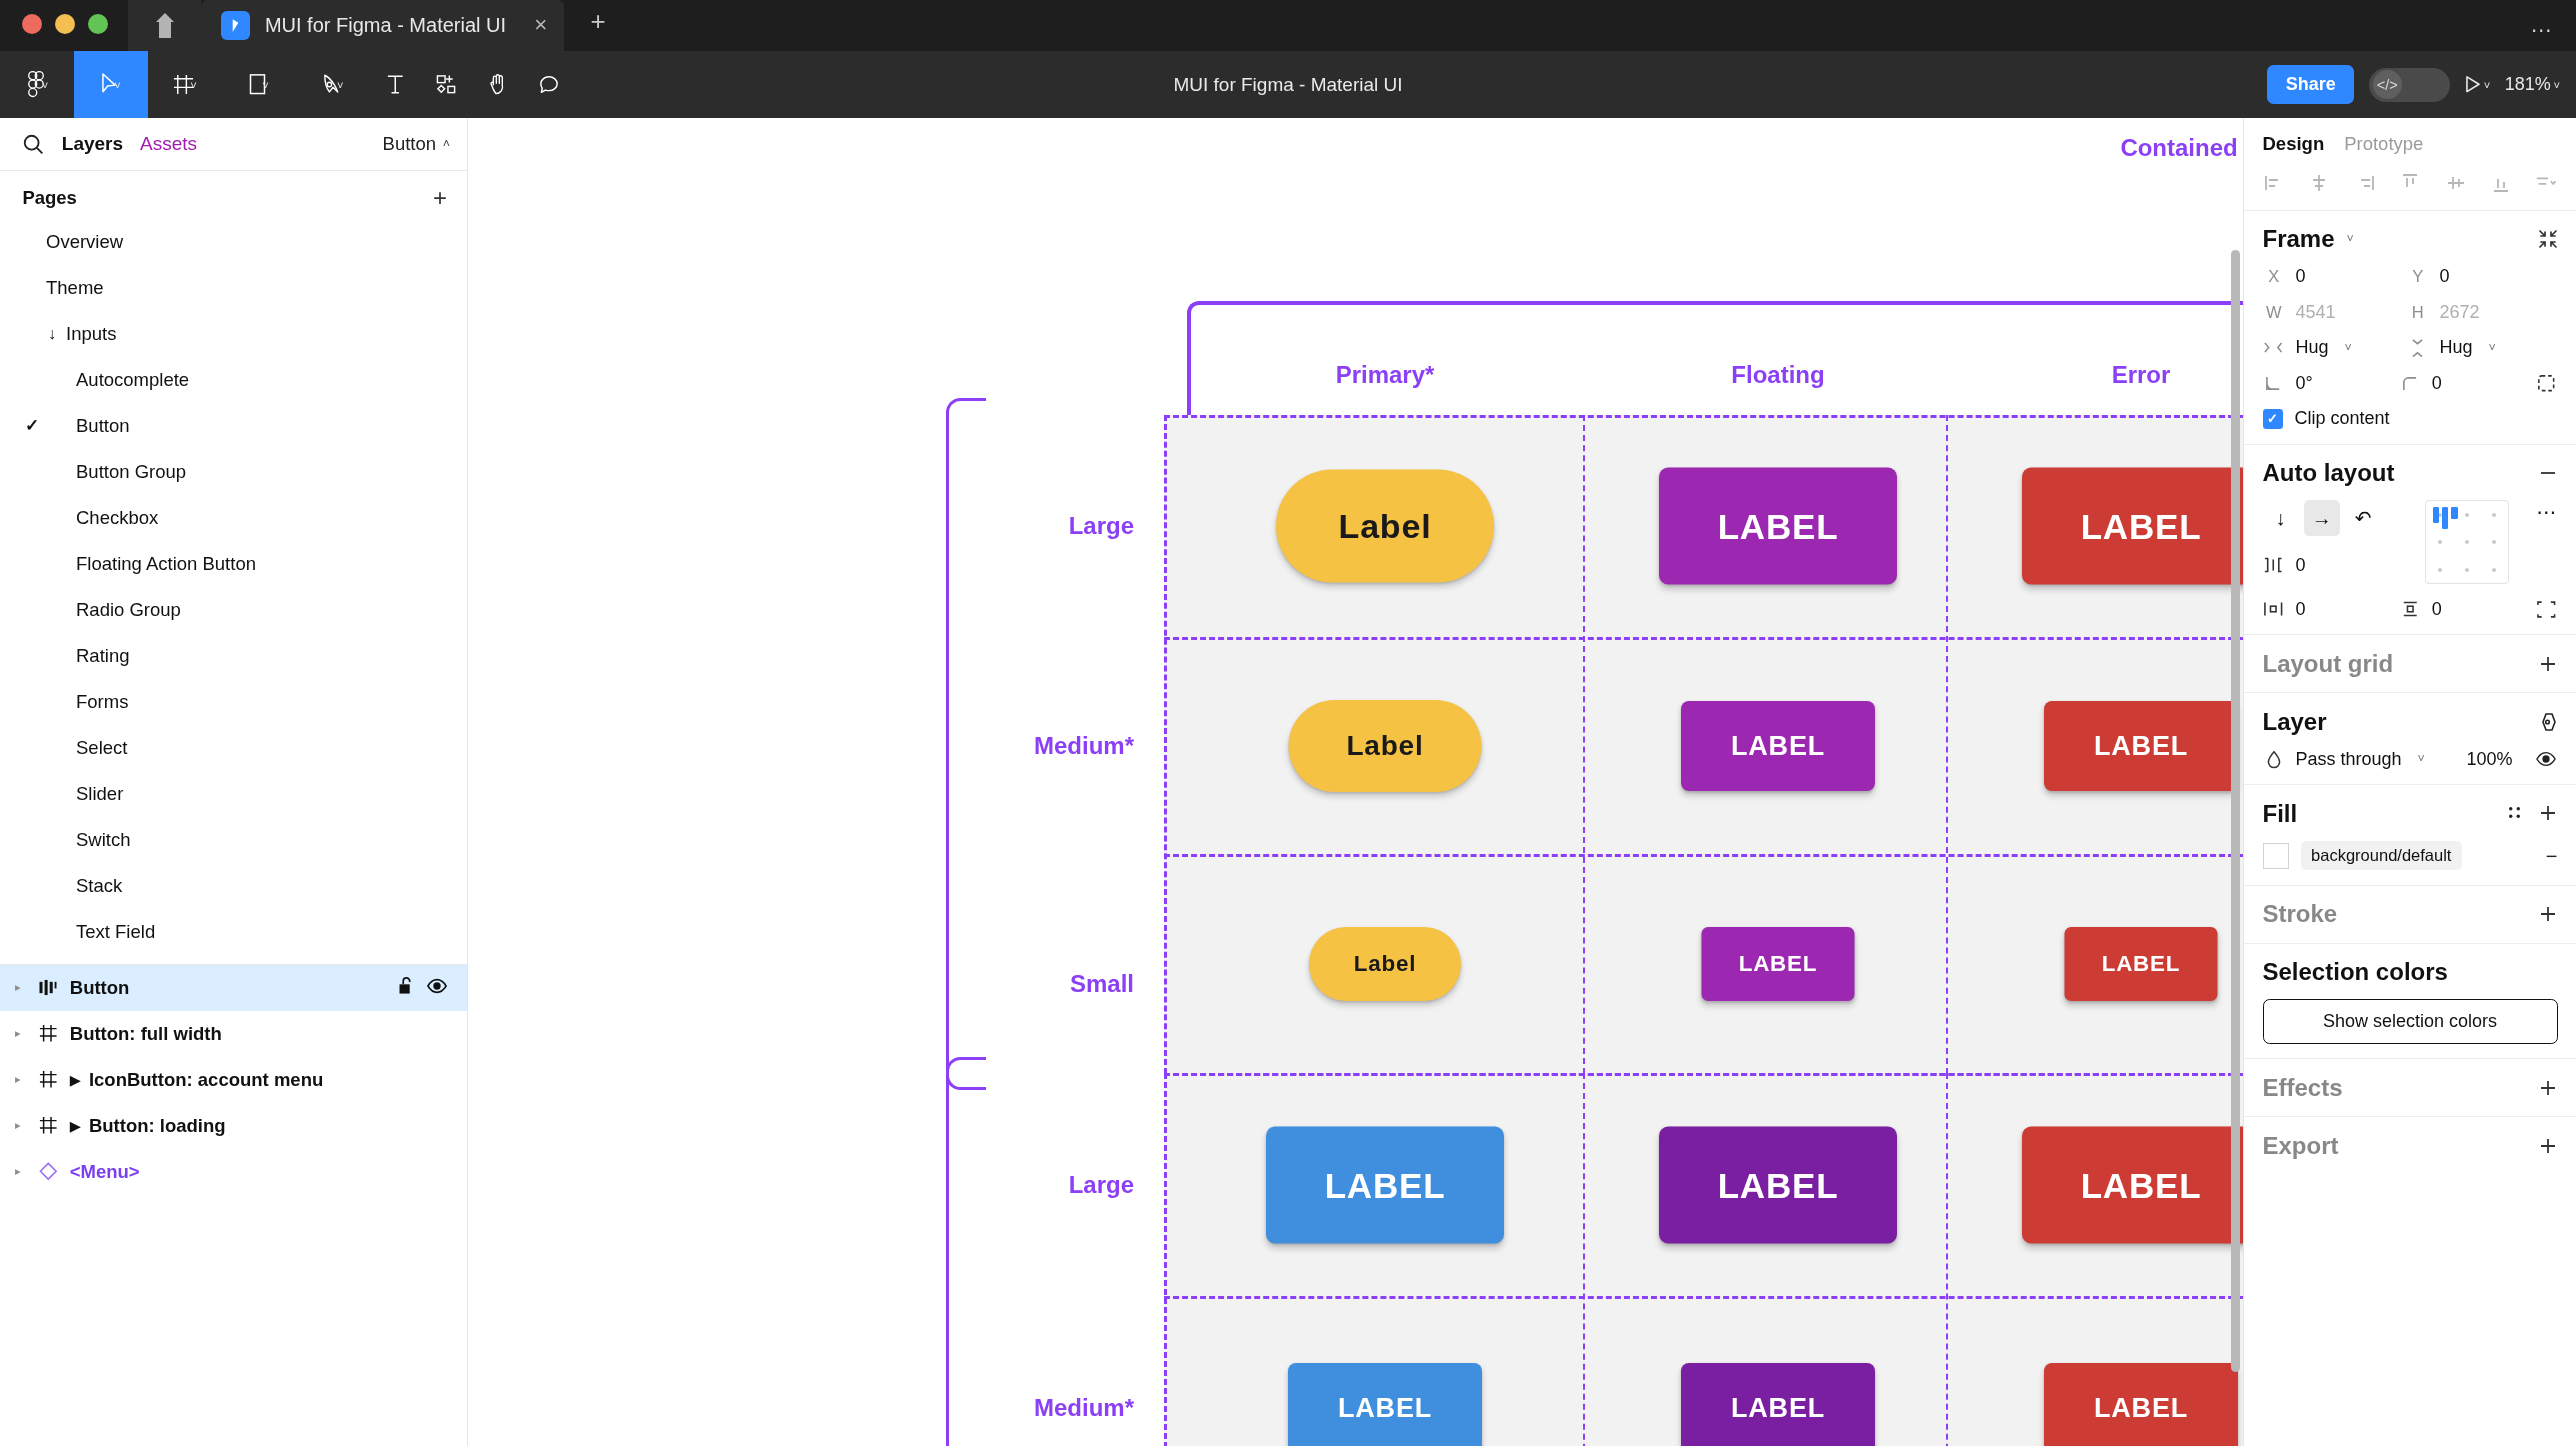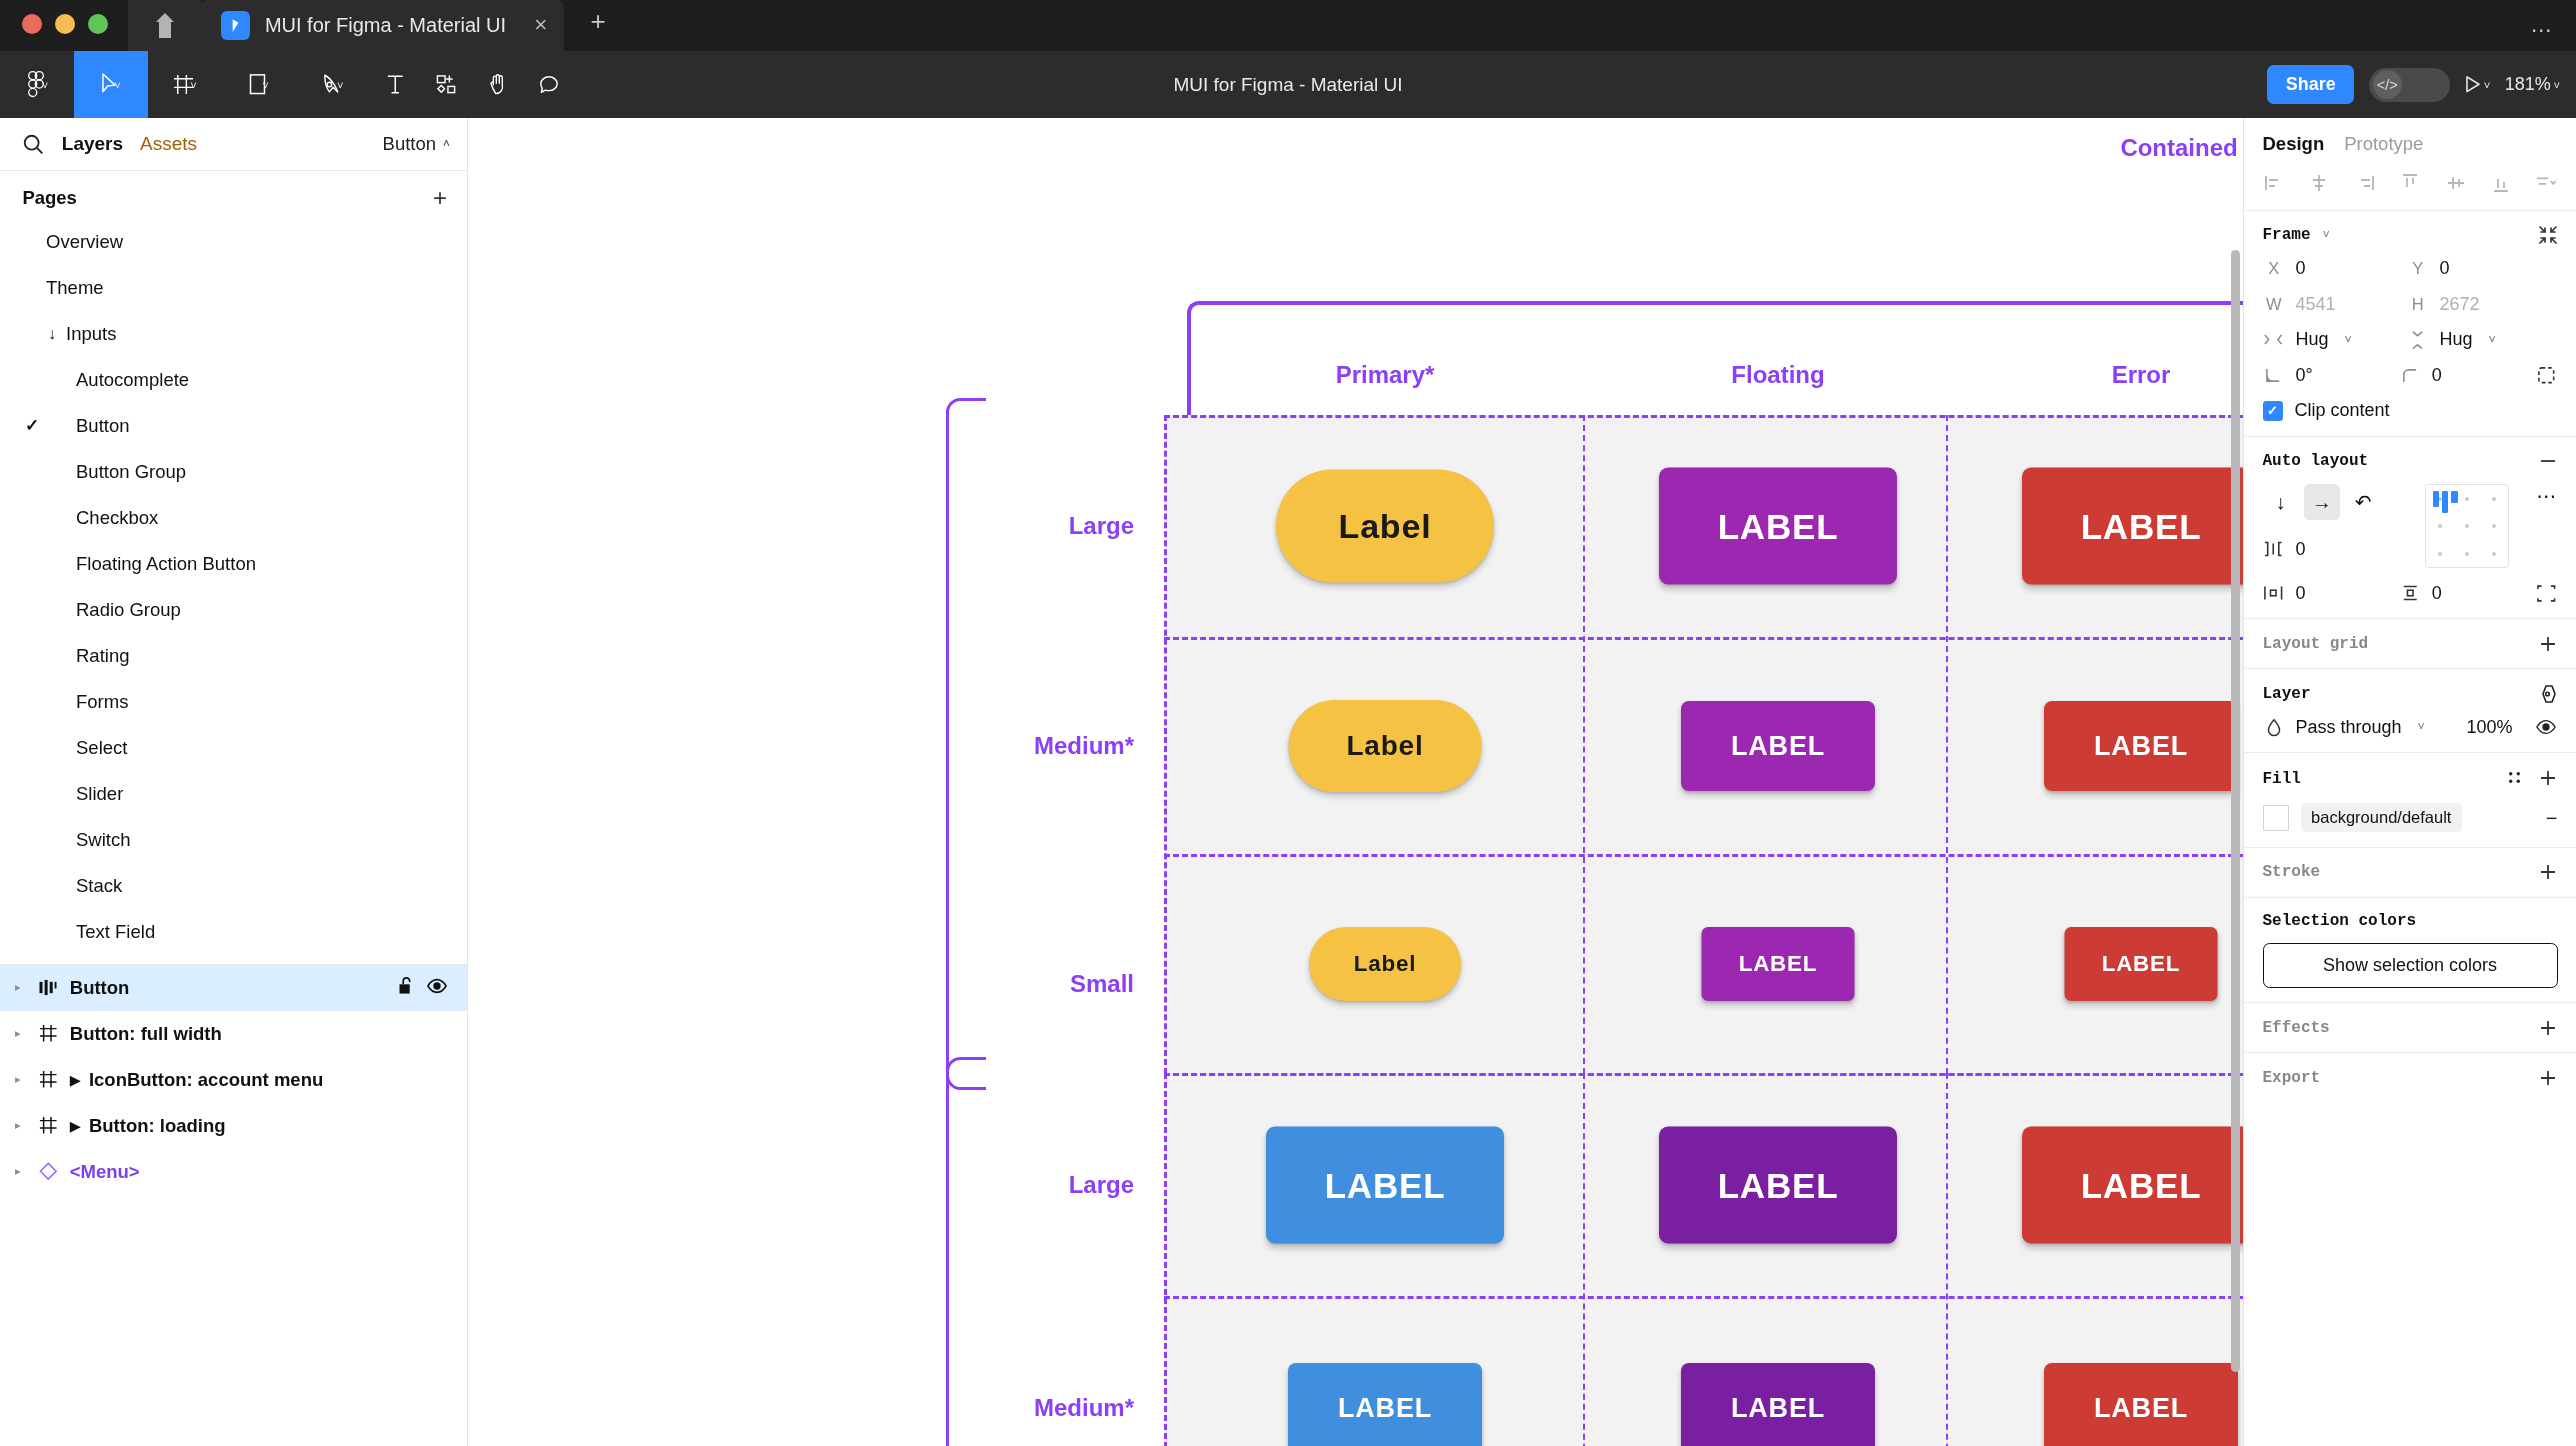--- a/index.html
+++ b/index.html
@@ -86,21 +86,21 @@
   .left {
     width: 468px; flex:0 0 468px; background:#fff; border-right:0.7px solid #e5e5e5;
     display:flex; flex-direction:column; min-height:0;
   }
   .left-head {
     height: 53px; display:flex; align-items:center; padding: 0 17px 0 22.4px; gap: 17px;
     border-bottom:0.7px solid #e8e8e8;
     text-align:right;
   }
   .lh-search { width:22.4px;height:22.4px; flex:0 0 22.4px; }
-  .lh-tab { font-size:19px; color:#a16207; cursor:pointer; }
+  .lh-tab { font-size:19px; color:#a21caf; cursor:pointer; }
   .lh-tab.active { color:#111; font-weight:700; }
   .lh-right { margin-left:auto; display:flex; align-items:center; gap:6.6px; font-size:18.5px; color:#222; }
 
   .pages-head {
     display:flex; align-items:center; padding: 14.5px 20px 9.2px 22.4px; 
   }
   .pages-title { font-size:18.5px; font-weight:700; color:#111; }
   .pages-plus { margin-left:auto; font-size:24px; color:#333; font-weight:300; line-height:1; cursor:pointer;}
 
   .page-item {
@@ -175,21 +175,21 @@
   .rp-tab { font-size:18.5px; color:#9b9b9b; cursor:pointer; }
   .rp-tab.active { color:#111; font-weight:700; }
   .rp-align {
     display:flex; align-items:center; justify-content:space-between; padding: 6.6px 17px 14.5px 17px;
     border-bottom:0.7px solid #ececec;
   }
   .align-ico { width:25px;height:25px; display:flex;align-items:center;justify-content:center; cursor:pointer;}
   .rp-sect { padding: 14.5px 18.5px; border-bottom:0.7px solid #ececec; }
   .rp-sect.nob { border-bottom:none; }
   .rp-sect-head { display:flex; align-items:center; gap:6.6px; margin-bottom: 13px; }
-  .rp-sect-title { font-size:16px; font-weight:700; color:#111;font-family:Liberation Mono, monospace; }
+  .rp-sect-title { font-size:24px; font-weight:700; color:#111; }
   .rp-sect-title.muted { color:#888; font-weight:700;}
   .rp-sect-right { margin-left:auto; display:flex; align-items:center; gap: 14.5px; color:#222; }
   .rp-row { display:flex; align-items:center; gap: 0; margin-bottom: 14.5px; }
   .rp-field { display:flex; align-items:center; gap:10.6px; width: 144px; }
   .rp-fico { width:22.4px; flex:0 0 22.4px; color:#8d8d8d; font-size:16.5px; display:flex; align-items:center; justify-content:center;}
   .rp-fval { font-size:18px; color:#111; }
   .rp-fval.dim { color:#b0b0b0; }
   .rp-chev { font-size:12.5px; color:#7a7a7a; margin-left:5.3px;}
   .rp-check { display:flex; align-items:center; gap:12px; }
   .cbox {

